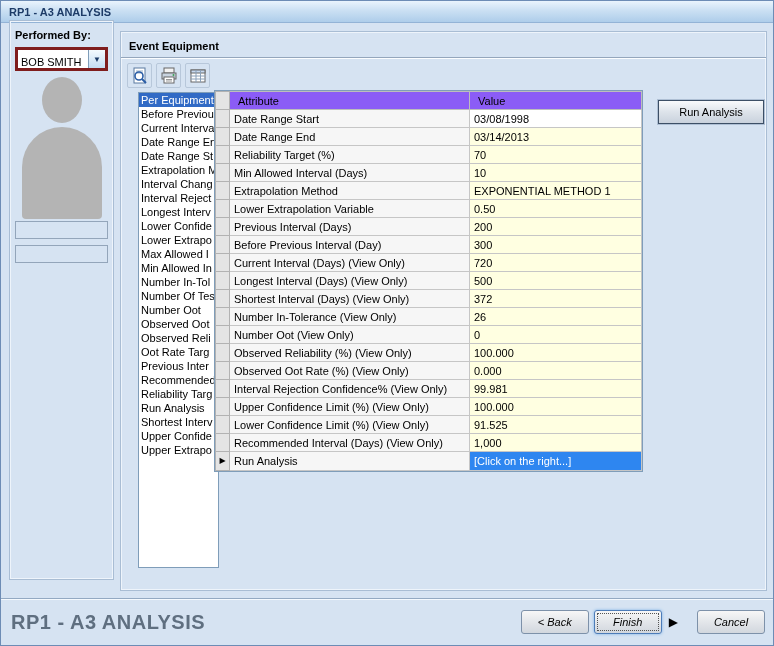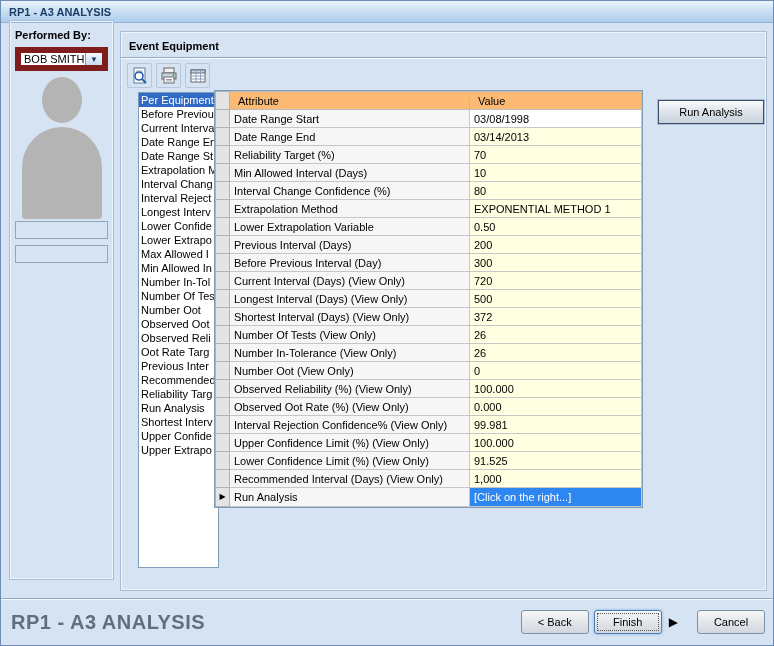--- a/index.html
+++ b/index.html
@@ -24,21 +24,21 @@
     position: absolute; border: 1px solid #a9bdd4;
     box-shadow: inset 0 0 0 1px #eef4fb;
   }
   .left-panel { left: 8px; top: 19px; width: 105px; height: 560px; }
   .main-panel { left: 119px; top: 30px; width: 647px; height: 560px; }
 
   
   .pb-label { position: absolute; top: 8px; left: 5px; font-weight: bold; }
   .combo {
     position: absolute; top: 26px; left: 5px; right: 5px; height: 24px;
-    background: #fff; border: 6px solid #7f1d1d; display: flex; align-items: center;
+    background: #fff; border: 3px solid #7f1d1d; display: flex; align-items: flex-end;
     cursor: default;
   }
   .combo .combo-text { flex: 1; padding: 0 3px; overflow: hidden; white-space: nowrap; }
   .combo .combo-arrow {
     width: 17px; height: 100%; display: flex; align-items: center; justify-content: center;
     background: linear-gradient(#f4fafe, #c4ddf3); border-left: 1px solid #7f9db9;
     font-size: 8px; color: #1d3b67;
   }
   .avatar-head {
     position: absolute; top: 56px; left: 50%; transform: translateX(-50%);
@@ -80,21 +80,21 @@
   .table-wrap {
     position: absolute; left: 93px; top: 58px; width: 429px;
     background: #fff; border: 1px solid #7f9db9;
   }
   table { border-collapse: collapse; width: 100%; table-layout: fixed; }
   th, td {
     border: 1px solid #c6c6c6; height: 18px; padding: 0 4px;
     overflow: hidden; white-space: nowrap; font-weight: normal; text-align: left;
     font-size: 11px;
   }
-  th { background: #fdba74; border-color: #bdbdbd; padding-left: 8px; }
+  th { background: #8b5cf6; border-color: #bdbdbd; padding-left: 8px; }
   .sel-col { width: 14px; }
   .attr-col { width: 240px; }
   .sel-cell { background: #e4e4e4; border-color: #b2b2b2; padding: 0; text-align: center;
     font-size: 8px; line-height: 18px; }
   .attr-cell { background: #f6f6f6; }
   .value-cell { background: var(--value-cell-bg, #ffffe1); }
   .value-cell.editing { background: #ffffff; }
   .value-cell.selected { background: var(--cell-selection-blue, #2e86f0); color: #fff; }
 
   .run-btn {
@@ -112,21 +112,21 @@
   }
   .footer-title {
     margin-left: 10px; font-size: 20px; font-weight: bold; color: #5f6f80;
     letter-spacing: 0.5px; white-space: nowrap;
   }
   .footer-buttons { margin-left: auto; margin-right: 8px; display: flex; align-items: center; gap: 5px; }
   .btn {
     min-width: 68px; height: 24px; padding: 0 10px;
     background: linear-gradient(#f7f7f7, #e3e6ea 50%, #d2d7de);
     border: 1px solid #7d91a9; border-radius: 3px;
-    font-family: inherit; font-size: 11px; cursor: default;
+    font-family: inherit; font-size: 11px; cursor: default; font-style: italic;
   }
   .btn.focus-btn {
     border-color: #4d7cb8; box-shadow: 0 0 3px #7ab0e8;
     outline: 1px dotted #555; outline-offset: -4px;
   }
   .btn.cancel { margin-left: 12px; }
   .arrow-glyph { font-size: 12px; color: #000; padding: 0 2px; cursor: default; }
 </style>
 </head>
 <body>
@@ -242,25 +242,20 @@
             <td class="attr-cell">Reliability Target (%)</td>
             <td class="value-cell">70</td>
           </tr>
           <tr>
             <td class="sel-cell"></td>
             <td class="attr-cell">Min Allowed Interval (Days)</td>
             <td class="value-cell">10</td>
           </tr>
           <tr>
             <td class="sel-cell"></td>
-            <td class="attr-cell">Interval Change Confidence (%)</td>
-            <td class="value-cell">80</td>
-          </tr>
-          <tr>
-            <td class="sel-cell"></td>
             <td class="attr-cell">Extrapolation Method</td>
             <td class="value-cell">EXPONENTIAL METHOD 1</td>
           </tr>
           <tr>
             <td class="sel-cell"></td>
             <td class="attr-cell">Lower Extrapolation Variable</td>
             <td class="value-cell">0.50</td>
           </tr>
           <tr>
             <td class="sel-cell"></td>
@@ -279,25 +274,20 @@
           </tr>
           <tr>
             <td class="sel-cell"></td>
             <td class="attr-cell">Longest Interval (Days) (View Only)</td>
             <td class="value-cell">500</td>
           </tr>
           <tr>
             <td class="sel-cell"></td>
             <td class="attr-cell">Shortest Interval (Days) (View Only)</td>
             <td class="value-cell">372</td>
-          </tr>
-          <tr>
-            <td class="sel-cell"></td>
-            <td class="attr-cell">Number Of Tests (View Only)</td>
-            <td class="value-cell">26</td>
           </tr>
           <tr>
             <td class="sel-cell"></td>
             <td class="attr-cell">Number In-Tolerance (View Only)</td>
             <td class="value-cell">26</td>
           </tr>
           <tr>
             <td class="sel-cell"></td>
             <td class="attr-cell">Number Oot (View Only)</td>
             <td class="value-cell">0</td>

